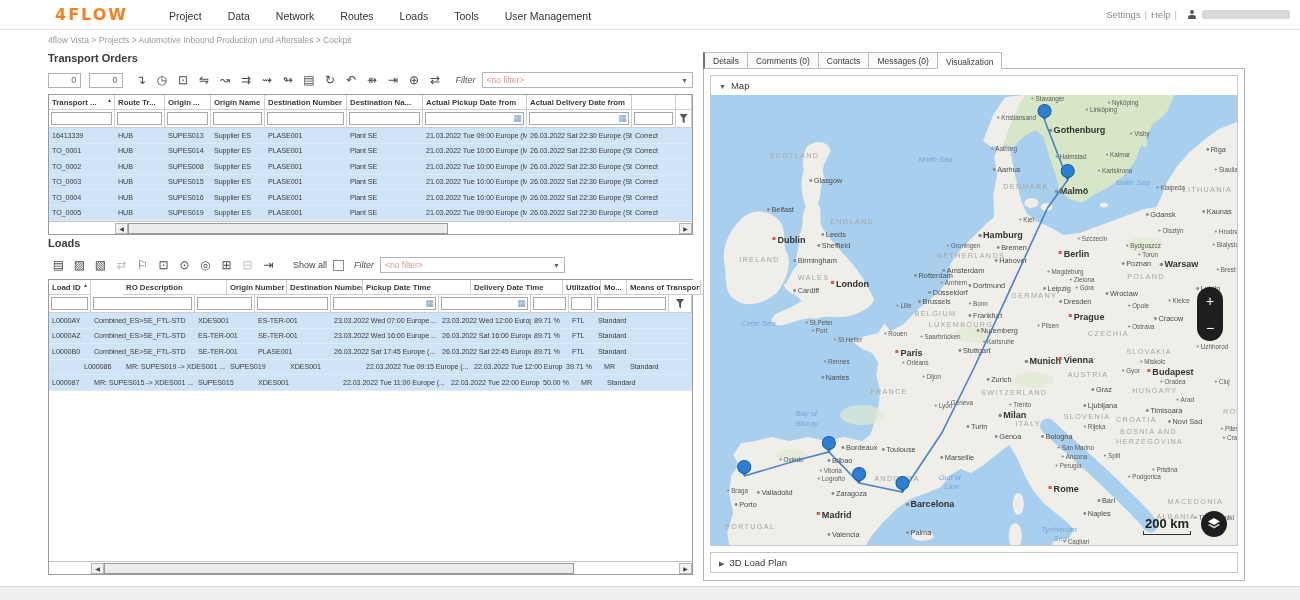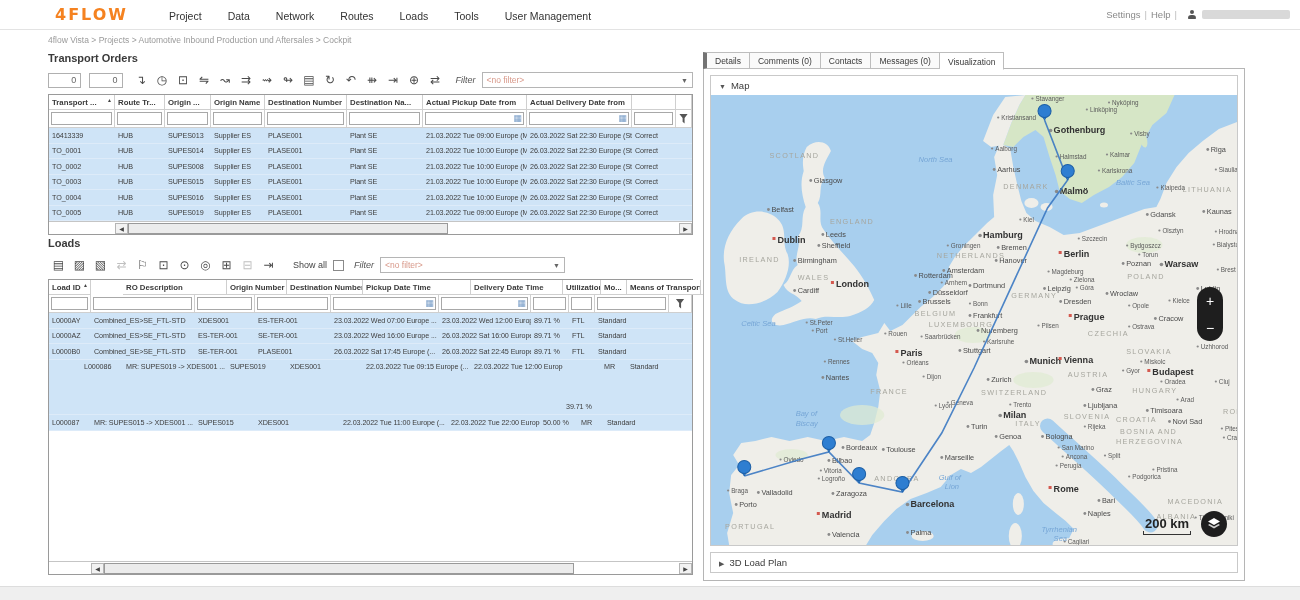--- a/index.html
+++ b/index.html
@@ -35,21 +35,21 @@
 .td{font-size:7.2px;letter-spacing:-0.1px;color:#3d3d3d;padding:0 3px;white-space:nowrap;overflow:hidden;display:flex;align-items:center;height:14.5px}
 .row{background:#cfe4f7;border-bottom:1px solid #ddebf9;cursor:pointer}
 .hscroll{height:13px;border-top:1px solid #c5c5c5;background:#fff;display:flex;align-items:center}
 .sbtn{width:13px;height:11px;border:1px solid #b5b5b5;background:#f2f2f2;font-size:6px;color:#444;display:flex;align-items:center;justify-content:center;cursor:pointer}
 .sthumb{height:11px;background:#ececec;border:1px solid #9a9a9a;cursor:pointer}
 .showall{font-size:9px;color:#444;margin-left:14px}
 .chk{width:11px;height:11px;border:1px solid #8a8a8a;background:#fff;display:inline-block;margin-left:6px;vertical-align:-2px;cursor:pointer}
 #rp{position:absolute;left:703px;top:52px;width:542px;height:530px}
 .tabs{display:flex;height:17px;position:relative;z-index:2}
 .tab{border:1px solid #bdbdbd;border-left:none;background:#fafafa;font-size:8.5px;color:#3a3a3a;padding:3px 8px;cursor:pointer;white-space:nowrap}
-.tab:first-child{border-left:4px solid #737373}
+.tab:first-child{border-left:2px solid #737373}
 .tab.active{background:#fff;border-bottom:1px solid #fff;margin-bottom:-1px;padding-top:4px}
 .rp-body{border:1px solid #b5b5b5;height:513px;padding:6px;background:#fff;margin-top:-1px}
 .map-box{border:1px solid #c9c9c9}
 .expander{font-size:9.5px;color:#3a3a3a;padding:4px 8px;cursor:pointer;background:#fff}
 .expander .tri{font-size:7px;color:#555;margin-right:5px}
 #map-wrap{position:relative;height:450px;overflow:hidden;background:#a8cfee}
 #map-wrap svg{display:block}
 .zoomctl{position:absolute;right:14px;top:192px;width:26px;height:54px;background:#1e1e1e;border-radius:14px;display:flex;flex-direction:column;align-items:center;justify-content:space-around;z-index:5}
 .zbtn{color:#fff;font-size:14px;line-height:14px;cursor:pointer;width:100%;text-align:center}
 .layersbtn{position:absolute;right:10px;bottom:8px;width:26px;height:26px;border-radius:50%;background:#1e1e1e;display:flex;align-items:center;justify-content:center;z-index:5;cursor:pointer}
@@ -344,21 +344,21 @@
         <div class="td" style="width: 74px; flex: 0 0 auto;">Standard</div>
         <div class="td" style="flex: 1 1 0%;"></div>
       </div>
       <div class="tr row">
         <div class="td" style="width: 42px; flex: 0 0 auto; margin-left: 32px;">L000086</div>
         <div class="td" style="width: 104px; flex: 0 0 auto;">MR: SUPES019 -&gt; XDES001 ...</div>
         <div class="td" style="width: 60px; flex: 0 0 auto;">SUPES019</div>
         <div class="td" style="width: 76px; flex: 0 0 auto;">XDES001</div>
         <div class="td" style="width: 108px; flex: 0 0 auto;">22.03.2022 Tue 09:15 Europe (...</div>
         <div class="td" style="width: 92px; flex: 0 0 auto;">22.03.2022 Tue 12:00 Europe...</div>
-        <div class="td" style="width: 38px; flex: 0 0 auto; margin-top: 40px;">39.71 %</div>
+        <div class="td" style="width: 38px; flex: 0 0 auto;">39.71 %</div>
         <div class="td" style="width: 26px; flex: 0 0 auto;">MR</div>
         <div class="td" style="width: 74px; flex: 0 0 auto;">Standard</div>
         <div class="td" style="flex: 1 1 0%;"></div>
       </div>
       <div class="tr row">
         <div class="td" style="width: 42px; flex: 0 0 auto;">L000087</div>
         <div class="td" style="width: 104px; flex: 0 0 auto;">MR: SUPES015 -&gt; XDES001 ...</div>
         <div class="td" style="width: 60px; flex: 0 0 auto;">SUPES015</div>
         <div class="td" style="width: 76px; flex: 0 0 auto;">XDES001</div>
         <div class="td" style="width: 108px; flex: 0 0 auto; margin-left: 9px;">22.03.2022 Tue 11:00 Europe (...</div>

